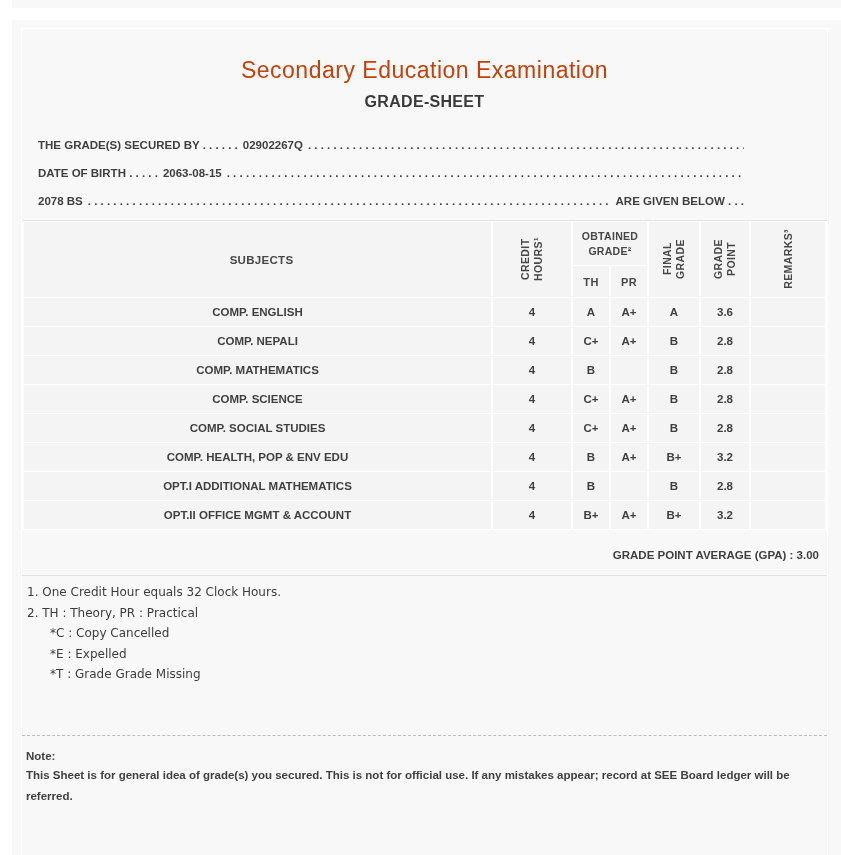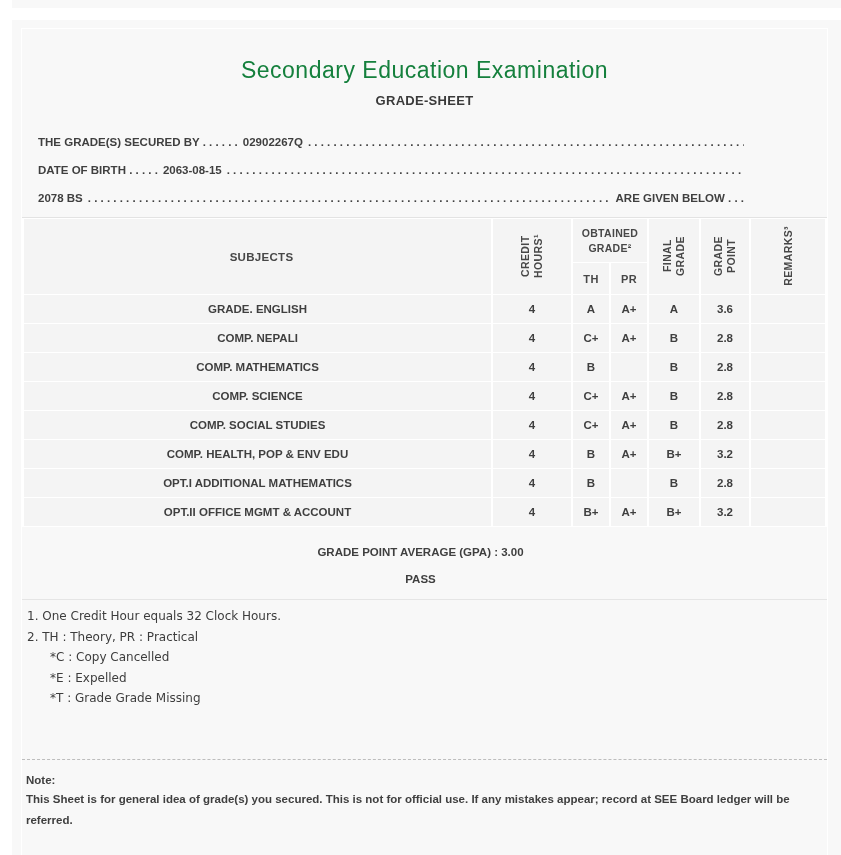--- a/index.html
+++ b/index.html
@@ -24,26 +24,26 @@
     border: 1px solid #ffffff;
     height: 100%;
     padding: 0;
   }
   .page-title {
     margin: 28px 0 0 0;
     text-align: center;
     font-size: 23px;
     font-weight: normal;
     letter-spacing: 0.5px;
-    color: #15803d;
+    color: #c2410c;
   }
   .sheet-subtitle {
     margin: 9px 0 0 0;
     text-align: center;
-    font-size: 13px;
+    font-size: 16px;
     font-weight: bold;
     letter-spacing: 0.3px;
     color: #3a3a3a;
   }
   .info-lines { margin: 12px 0 0 0; padding: 0 16px; }
   .info-line {
     display: flex;
     align-items: flex-end;
     max-width: 706px;
     height: 28px;
@@ -98,21 +98,21 @@
     height: 62px;
     line-height: 1.2;
     font-size: 10.5px;
     letter-spacing: 0.4px;
   }
   .vtext.nowrap { height: auto; white-space: nowrap; }
   .obtained-hdr { line-height: 1.35; padding: 3px 0; }
   table.grades td { height: 29px; padding: 0 4px; }
 
   .gpa-line, .pass-line {
-    text-align: center;
+    text-align: right;
     padding-right: 8px;
     font-size: 11.5px;
     font-weight: bold;
   }
   .gpa-line  { margin-top: 19px; }
   .pass-line { margin-top: 15px; }
 
   .footnotes {
     margin-top: 6px;
     padding-left: 5px;
@@ -195,21 +195,21 @@
               <span class="vtext nowrap">REMARKS³</span>
             </th>
           </tr>
           <tr class="hdr-sub">
             <th class="col-th">TH</th>
             <th class="col-pr">PR</th>
           </tr>
         </thead>
         <tbody id="table-rows">
   <tr>
-    <td class="cell-subject">GRADE. ENGLISH</td>
+    <td class="cell-subject">COMP. ENGLISH</td>
     <td>4</td>
     <td>A</td>
     <td>A+</td>
     <td>A</td>
     <td>3.6</td>
     <td></td>
   </tr>
 
   <tr>
     <td class="cell-subject">COMP. NEPALI</td>
@@ -277,21 +277,20 @@
     <td>B+</td>
     <td>A+</td>
     <td>B+</td>
     <td>3.2</td>
     <td></td>
   </tr>
 </tbody>
       </table>
 
       <div class="gpa-line">GRADE POINT AVERAGE (GPA) : 3.00</div>
-      <div class="pass-line">PASS</div>
     </div>
 
     <div class="footnotes">
   <div class="footnote">1. One Credit Hour equals 32 Clock Hours.</div>
 
   <div class="footnote">2. TH : Theory, PR : Practical</div>
 
 
   <div class="footnote indent">*C : Copy Cancelled</div>
 

